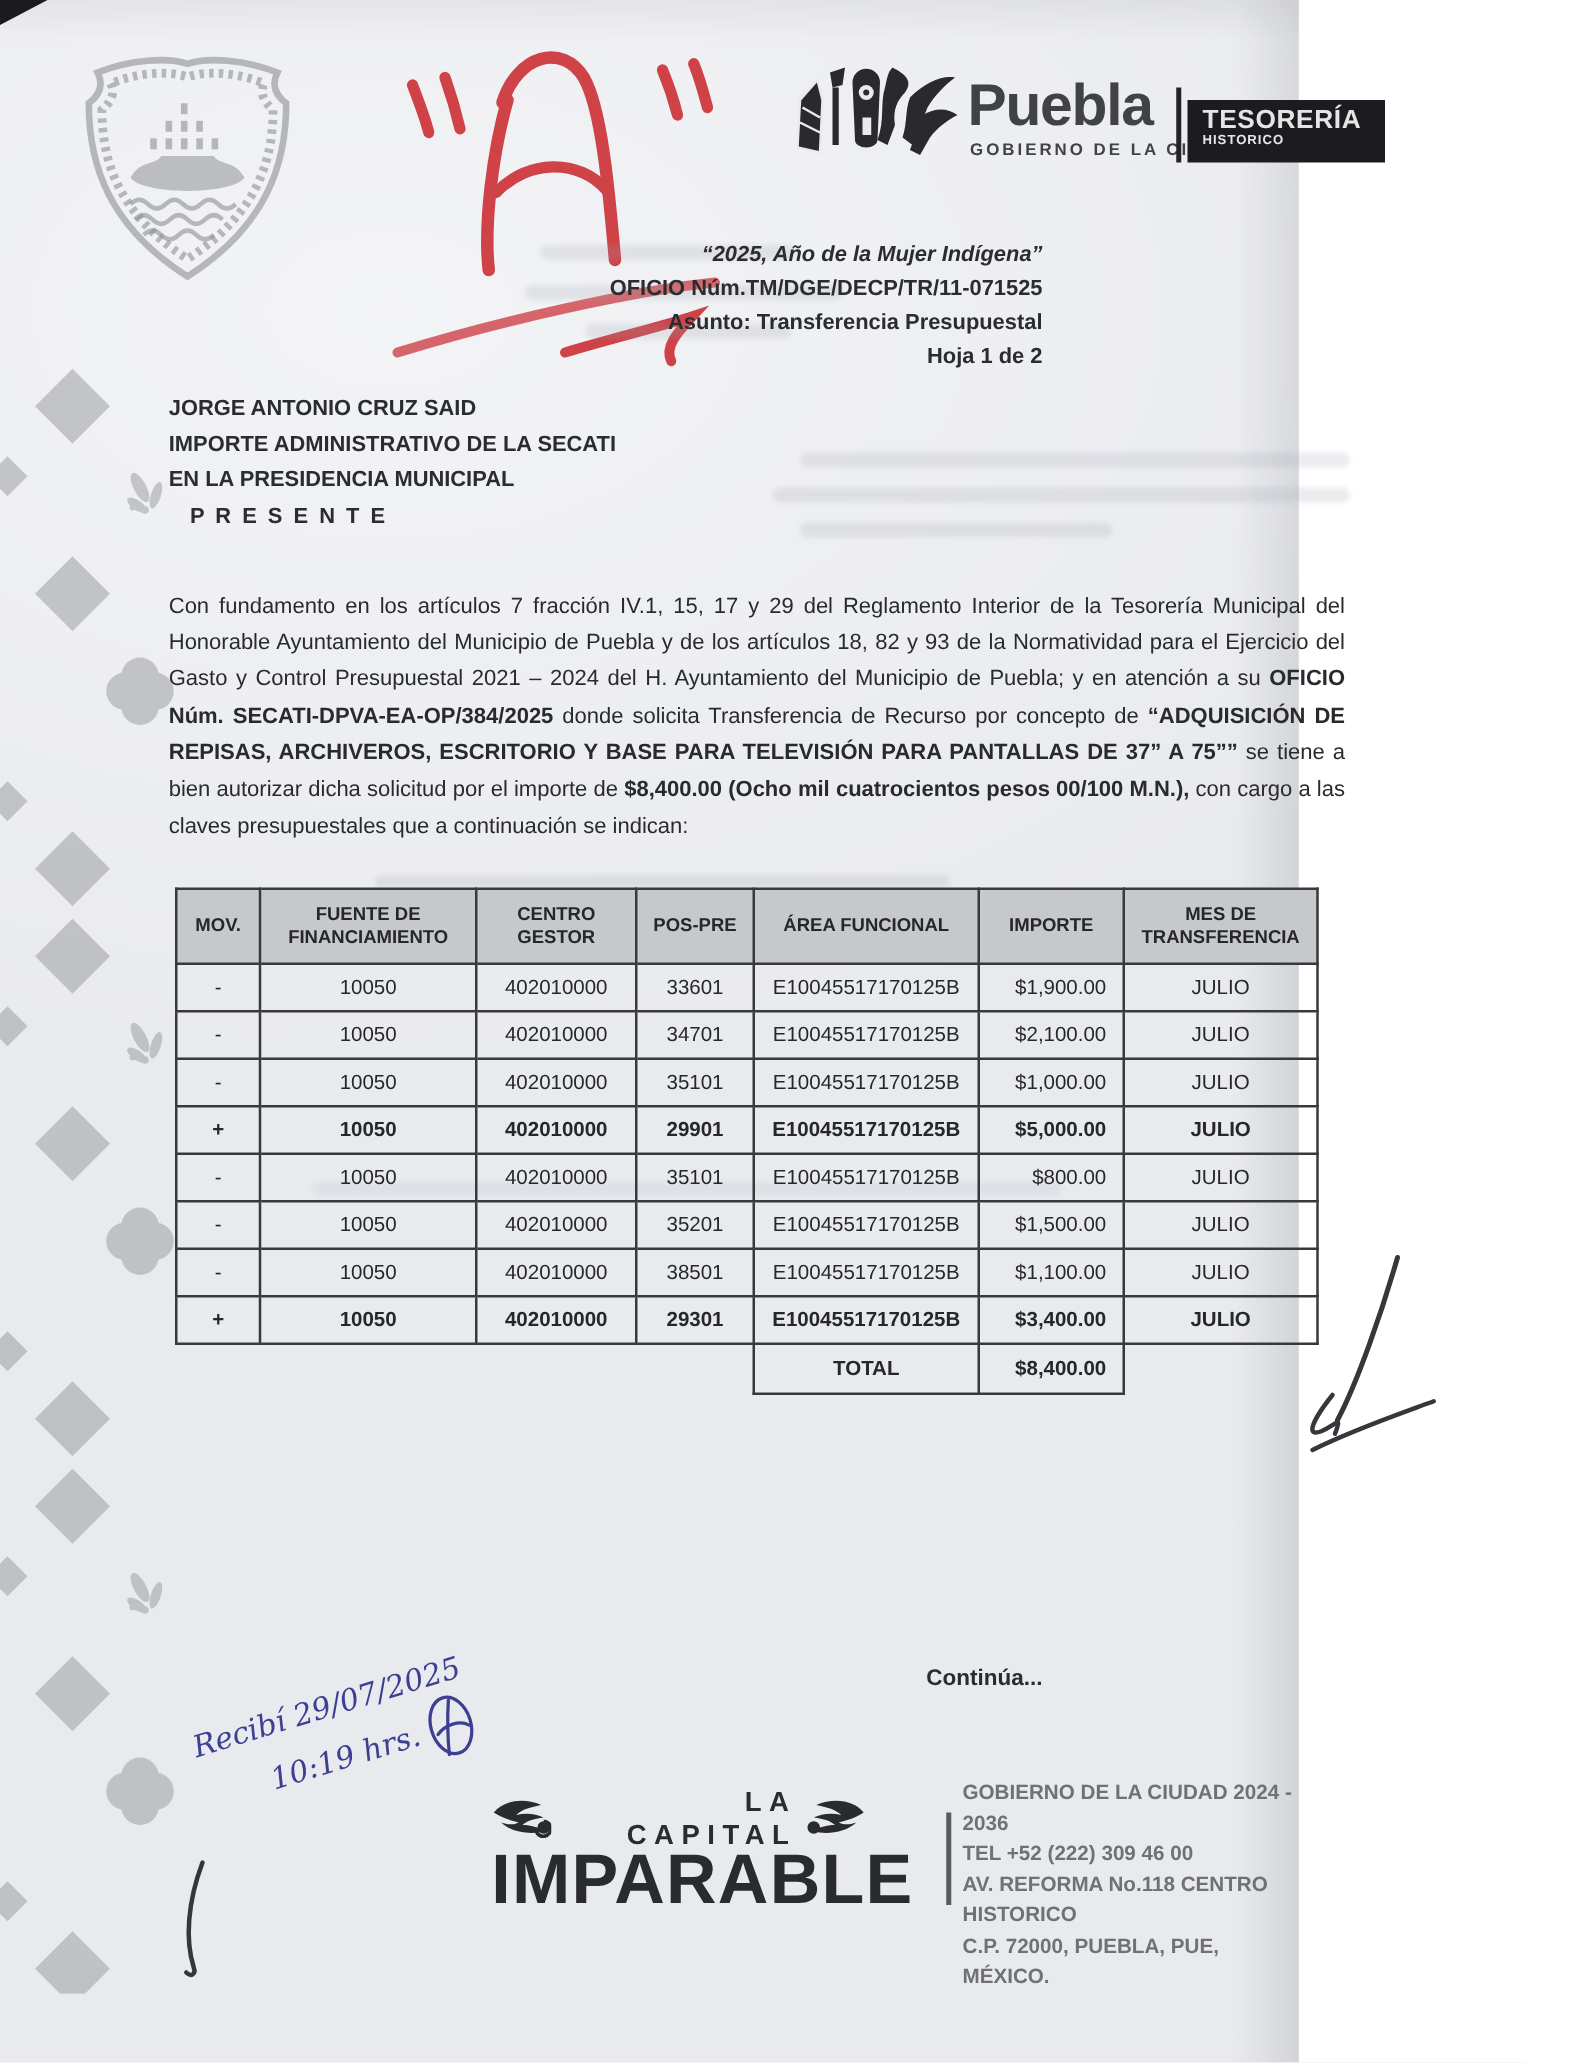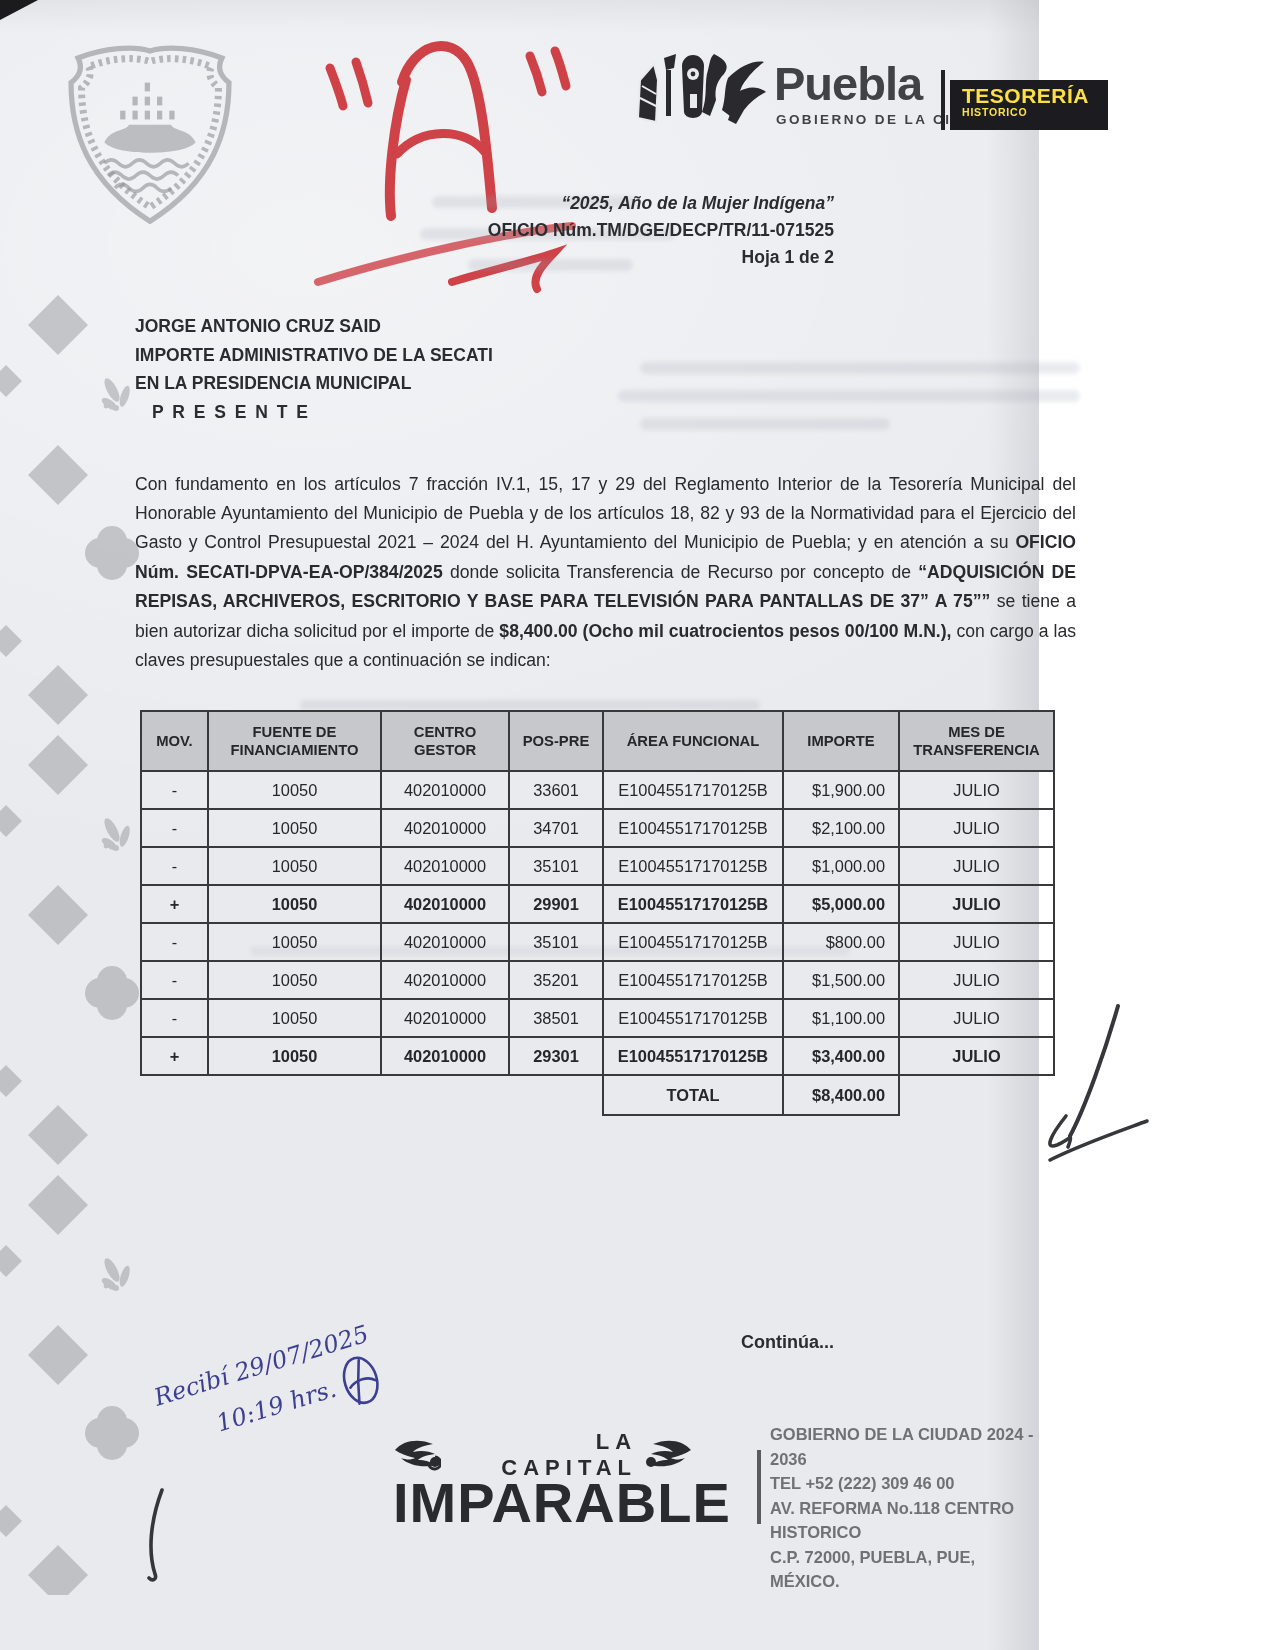--- a/index.html
+++ b/index.html
@@ -19,21 +19,21 @@
   
   .corner-wedge{left:0;top:0;width:0;height:0;border-top:20px solid #1b1b1e;border-right:38px solid transparent;}
 
   
   .ghost{background:#9aa0ad;opacity:.20;filter:blur(2.2px);border-radius:6px;height:12px;}
 
   
   .brand-word{font-weight:800;font-size:47px;letter-spacing:-1px;color:#414246;}
   .brand-sub{font-weight:800;font-size:13.5px;letter-spacing:2.4px;color:#414246;}
   .logo-divider{width:4px;background:#232327;}
-  .dept-badge{background:#1c1c20;color:#fde047;padding:5px 10px 4px 12px;width:136px;height:41px;}
+  .dept-badge{background:#1c1c20;color:#e5e5e5;padding:5px 10px 4px 12px;width:136px;height:41px;}
   .dept-line1{font-weight:800;font-size:21px;letter-spacing:.5px;line-height:22px;}
   .dept-line2{font-weight:700;font-size:10.5px;letter-spacing:.8px;line-height:11px;}
 
   
   .head-right{right:205px;top:190px;text-align:right;line-height:27px;font-size:17.5px;}
   .motto{font-style:italic;font-weight:600;}
   .head-bold{font-weight:800;}
 
   
   .addressee{left:135px;top:312px;line-height:28.5px;font-size:17.5px;}
@@ -171,20 +171,21 @@
   <div class="abs brand-sub" style="left:776px;top:112px;">GOBIERNO DE LA CIUDAD</div>
   <div class="abs logo-divider" style="left:941px;top:70px;height:60px;"></div>
   <div class="abs dept-badge" style="left:950px;top:80px;">
     <div class="dept-line1">TESORERÍA</div>
     <div class="dept-line2">HISTORICO</div>
   </div>
 
   <div class="abs head-right">
     <div class="motto">“2025, Año de la Mujer Indígena”</div>
     <div class="head-bold">OFICIO Núm.TM/DGE/DECP/TR/11-071525</div>
+    <div class="head-bold">Asunto: Transferencia Presupuestal</div>
     <div class="head-bold">Hoja 1 de 2</div>
   </div>
 
   <div class="abs addressee">
     <div class="addr-name">JORGE ANTONIO CRUZ SAID</div>
     <div class="addr-mid">IMPORTE ADMINISTRATIVO DE LA SECATI</div>
     <div class="addr-mid">EN LA PRESIDENCIA MUNICIPAL</div>
     <div class="addr-presente">P R E S E N T E</div>
   </div>
 

